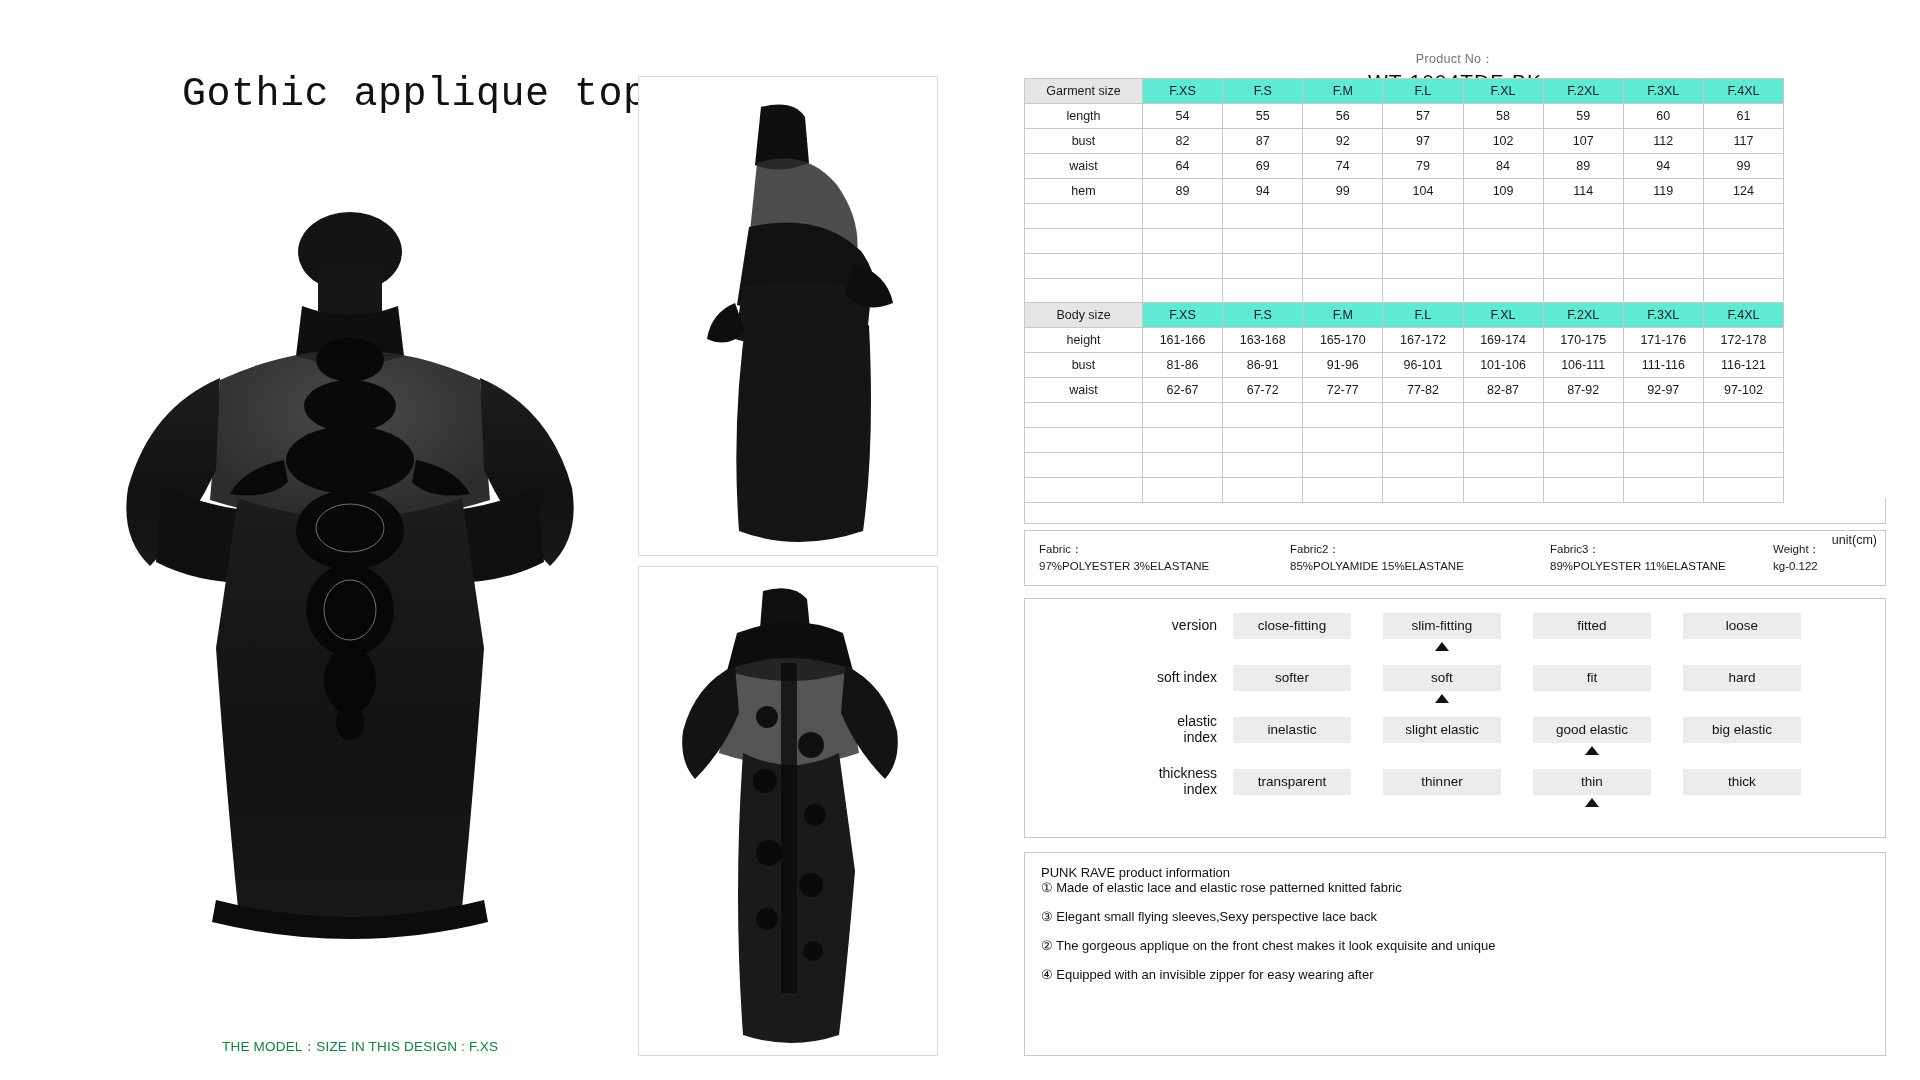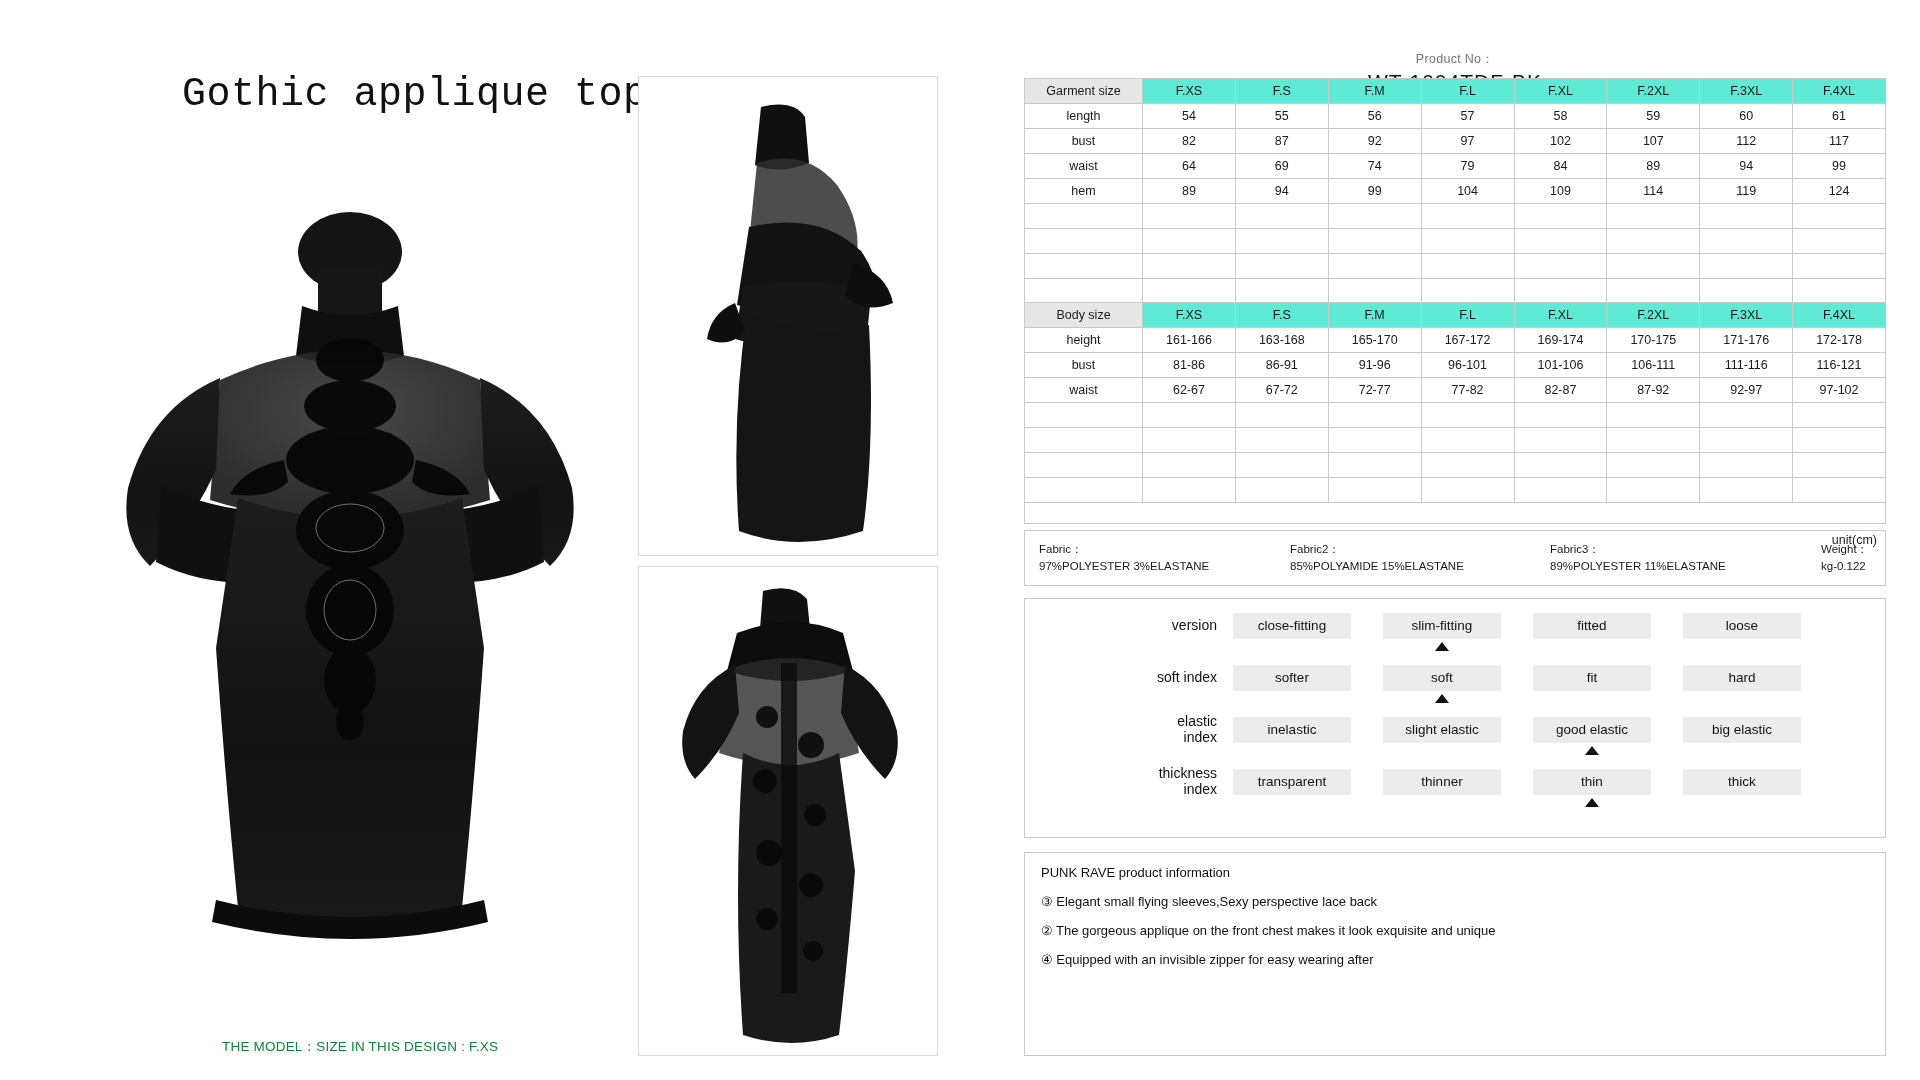--- a/index.html
+++ b/index.html
@@ -65,21 +65,21 @@
     text-align: center;
     color: #1a1a1a;
     padding: 0 2px;
     white-space: nowrap;
   }
   table.sizes td.rowhead { width: 118px; }
   table.sizes tr.head td { background: #5eead4; }
   table.sizes tr.head td.rowhead { background: #e6e6e6; }
   table.sizes td.blank { height: 25px; }
 
-  .table-block { position: absolute; left: 12px; width: 862px; }
+  .table-block { position: absolute; left: 12px; width: 760px; }
   #garment-table-block { top: 78px; }
   #body-table-block { top: 302px; }
 
   .unit-row { position: absolute; left: 12px; top: 498px; width: 862px; }
   .unit-box {
     border: 1px solid #c9c9c9;
     border-top: none;
     height: 26px;
     position: relative;
   }
@@ -93,21 +93,21 @@
     position: absolute; left: 12px; top: 530px;
     width: 862px; height: 56px;
     border: 1px solid #c9c9c9;
     font-size: 11.5px;
     color: #1a1a1a;
   }
   .fabric-cell { position: absolute; top: 10px; line-height: 17px; }
   .fc1 { left: 14px; }
   .fc2 { left: 265px; }
   .fc3 { left: 525px; }
-  .fc4 { left: 796px; }
+  .fc4 { left: 748px; }
 
   .index-box {
     position: absolute; left: 12px; top: 598px;
     width: 862px; height: 240px;
     border: 1px solid #c9c9c9;
   }
   .idx-row { position: absolute; left: 0; width: 862px; height: 54px; }
   .idx-label {
     position: absolute; left: 100px; width: 92px;
     text-align: right;
@@ -137,21 +137,21 @@
   }
 
   .info-box {
     position: absolute; left: 12px; top: 852px;
     width: 862px; height: 204px;
     border: 1px solid #c9c9c9;
     padding: 12px 16px;
     font-size: 13px;
     color: #111;
   }
-  .info-title { font-size: 13px; margin-bottom: 14px; }
+  .info-title { font-size: 13px; margin-bottom: 0; }
   .info-item { margin-bottom: 14px; font-size: 13px; }
 </style>
 </head>
 <body>
 
 <div class="page">
 
   <div class="title">Gothic applique top</div>
 
   <div class="hero">
@@ -506,19 +506,20 @@
             <div class="idx-opt o2">thinner</div>
             <div class="idx-opt o3">thin</div>
             <div class="idx-opt o4">thick</div>
             <div class="marker" style="left:560px"></div>
           </div>
         </div>
     </div>
 
     <div class="info-box">
       <div class="info-title">PUNK RAVE product information</div>
+      <div class="info-item">① Made of elastic lace and elastic rose patterned knitted fabric</div>
       <div class="info-item">③ Elegant small flying sleeves,Sexy perspective lace back</div>
       <div class="info-item">② The gorgeous applique on the front chest makes it look exquisite and unique</div>
       <div class="info-item">④ Equipped with an invisible zipper for easy wearing after</div>
     </div>
 
   </div>
 </div>
 
 </body></html>

